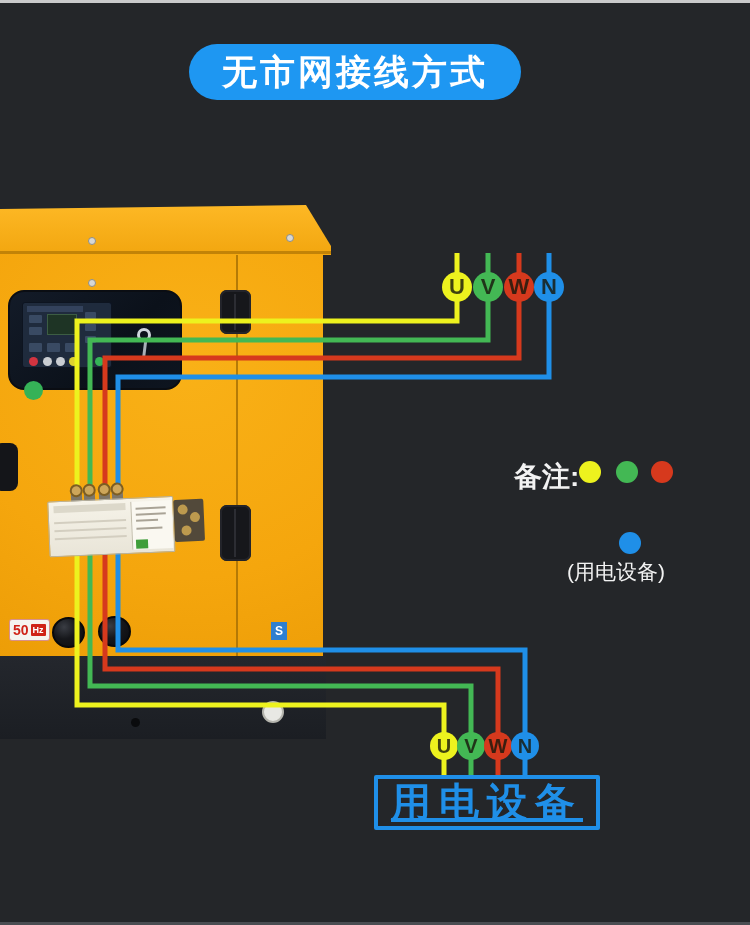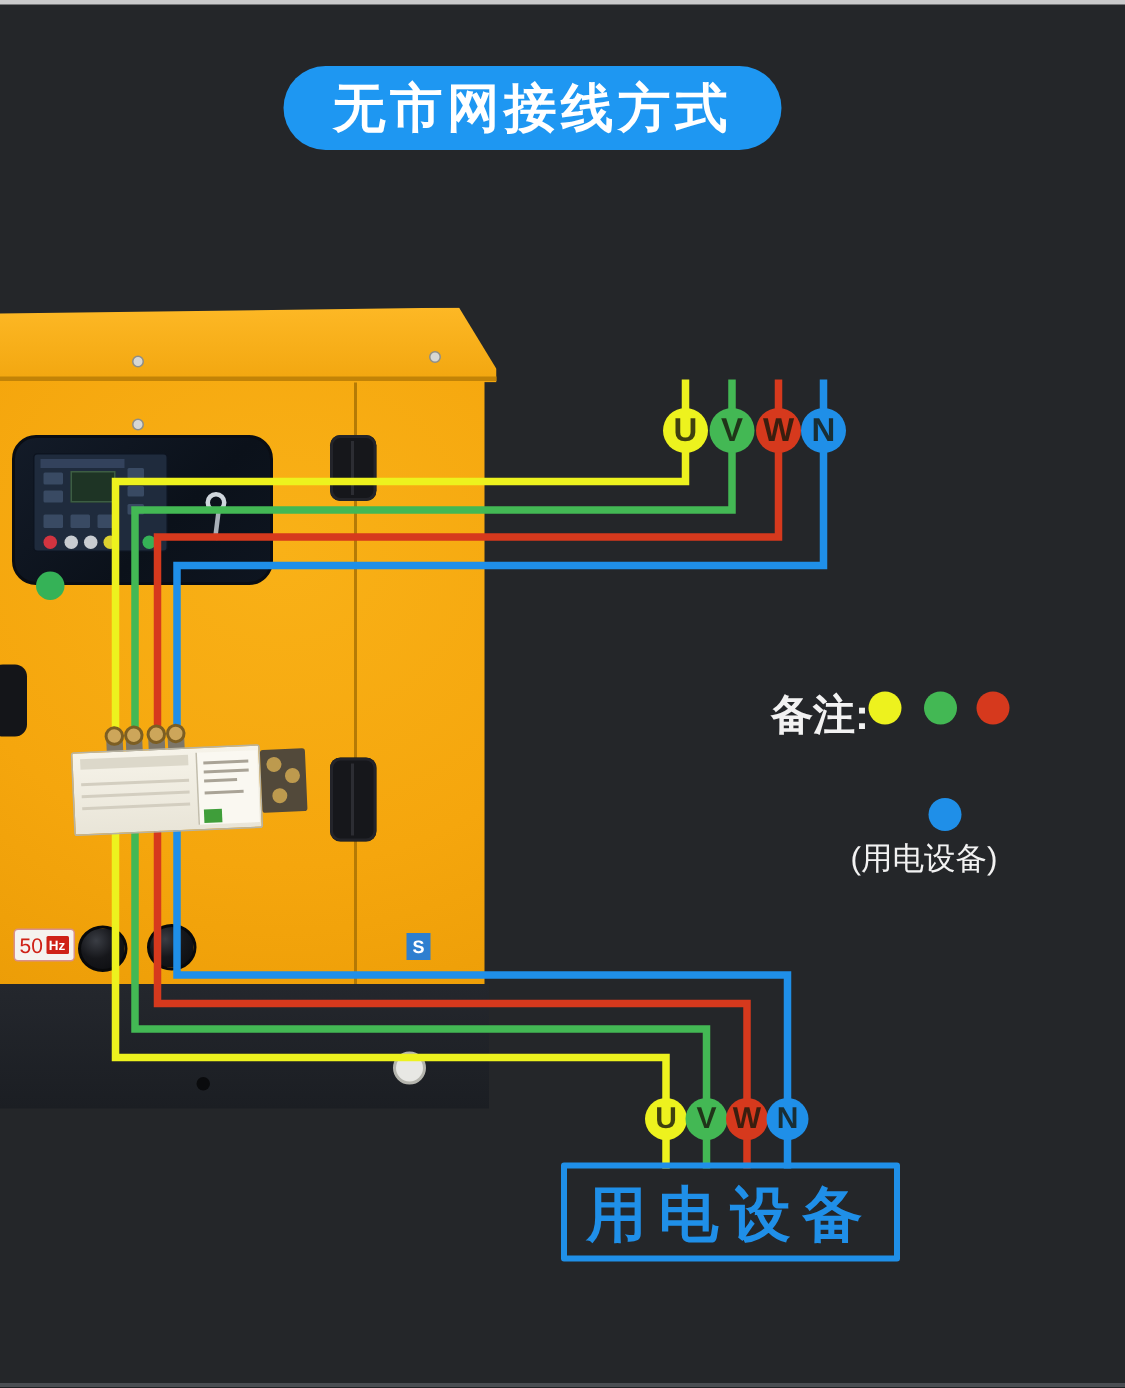--- a/index.html
+++ b/index.html
@@ -14,23 +14,23 @@
               color:#fff;font-size:35px;font-weight:bold;letter-spacing:3px;z-index:12;}
 
   
   .grid-box{position:absolute;left:404px;top:159px;width:190px;height:93px;background:#fdfdfb;
             border:3px solid #41a8ee;border-radius:2px;z-index:11;box-sizing:border-box;
             display:flex;flex-direction:column;align-items:center;justify-content:flex-start;}
   .grid-cn{color:#1c7a33;font-size:25px;font-weight:bold;letter-spacing:3px;line-height:26px;margin-top:-2px;}
   .grid-en{color:#1c7a33;font-family:"Liberation Serif",serif;font-size:15px;font-weight:bold;letter-spacing:2px;line-height:15px;}
 
   
-  .equip-box{position:absolute;left:374px;top:775px;width:226px;height:66px;border:4px solid #1f8fe8;
-             border-radius:2px;z-index:11;box-sizing:border-box;display:flex;align-items:flex-end;justify-content:center;
-             color:#1f8fe8;font-size:40px;font-weight:bold;letter-spacing:8px;}
+  .equip-box{position:absolute;left:374px;top:775px;width:226px;height:55px;border:4px solid #1f8fe8;
+             border-radius:2px;z-index:11;box-sizing:border-box;display:flex;align-items:center;justify-content:center;
+             color:#1f8fe8;font-size:40px;font-weight:bold;letter-spacing:8px;text-decoration:underline;}
 
   .caption{position:absolute;left:18px;top:840px;color:#f4f4f4;font-size:24px;letter-spacing:1px;z-index:12;}
 
   
   .legend-label{position:absolute;left:514px;top:458px;color:#f2f2f2;font-size:28px;font-weight:bold;z-index:12;}
   .legend-note1{position:absolute;left:563px;top:495px;color:#f2f2f2;font-size:21px;z-index:12;}
   .legend-note2{position:absolute;left:567px;top:558px;color:#f2f2f2;font-size:21px;z-index:12;}
 
   .terminal{position:absolute;border-radius:50%;display:flex;align-items:center;justify-content:center;
             font-weight:bold;color:rgba(25,25,12,.82);transform:translate(-50%,-50%);z-index:10;}
@@ -56,21 +56,21 @@
   .panel{position:absolute;left:12px;top:10px;width:88px;height:64px;background:#1f2b3d;border:1px solid #0d1420;border-radius:3px;}
   .p-strip{position:absolute;left:4px;top:3px;width:56px;height:6px;background:#33425c;}
   .p-screen{position:absolute;left:24px;top:11px;width:30px;height:21px;background:#1e3425;border:1px solid #3c5d43;box-sizing:border-box;}
   .p-btn{position:absolute;background:#394a63;border-radius:1px;}
   .p-led{position:absolute;width:9px;height:9px;border-radius:50%;}
   .keyring{position:absolute;left:127px;top:36px;width:14px;height:14px;border:3px solid #cfd6dd;border-radius:50%;box-sizing:border-box;}
   .keystem{position:absolute;left:133px;top:49px;width:3px;height:19px;background:#a8b0b8;transform:rotate(7deg);}
   .green-dot{position:absolute;left:24px;top:176px;width:19px;height:19px;border-radius:50%;background:#35b257;}
   .freq{position:absolute;left:10px;top:415px;height:20px;background:#f5f3ef;border-radius:2px;display:flex;align-items:center;
         padding:0 3px;box-shadow:0 0 0 1px #d9908a;}
-  .freq-num{color:#cf2217;font-weight:normal;font-size:14px;}
+  .freq-num{color:#cf2217;font-weight:bold;font-size:14px;}
   .freq-unit{background:#cf2217;color:#fff;font-size:9px;font-weight:bold;padding:1px 2px;border-radius:1px;margin-left:2px;}
   .vent{position:absolute;width:33px;height:31px;border-radius:50%;
         background:radial-gradient(circle at 35% 30%,#3a3d44 0%,#16171b 45%,#0a0b0e 100%);border:2px solid #08090b;box-sizing:border-box;}
   .sticker-s{position:absolute;left:271px;top:417px;width:16px;height:18px;background:#2e7fd0;color:#fff;
              font-size:12px;font-weight:bold;display:flex;align-items:center;justify-content:center;}
   .base{position:absolute;left:0;top:451px;width:326px;height:83px;background:linear-gradient(#24272d,#1b1e23);}
   .base-lip{position:absolute;left:0;top:451px;width:326px;height:5px;background:#0d0e11;}
   .silver-cap{position:absolute;left:262px;top:496px;width:22px;height:22px;border-radius:50%;background:#e8e8e4;border:2px solid #b5b5ae;box-sizing:border-box;}
   .bolt{position:absolute;left:131px;top:513px;width:9px;height:9px;border-radius:50%;background:#0a0b0d;}
 

